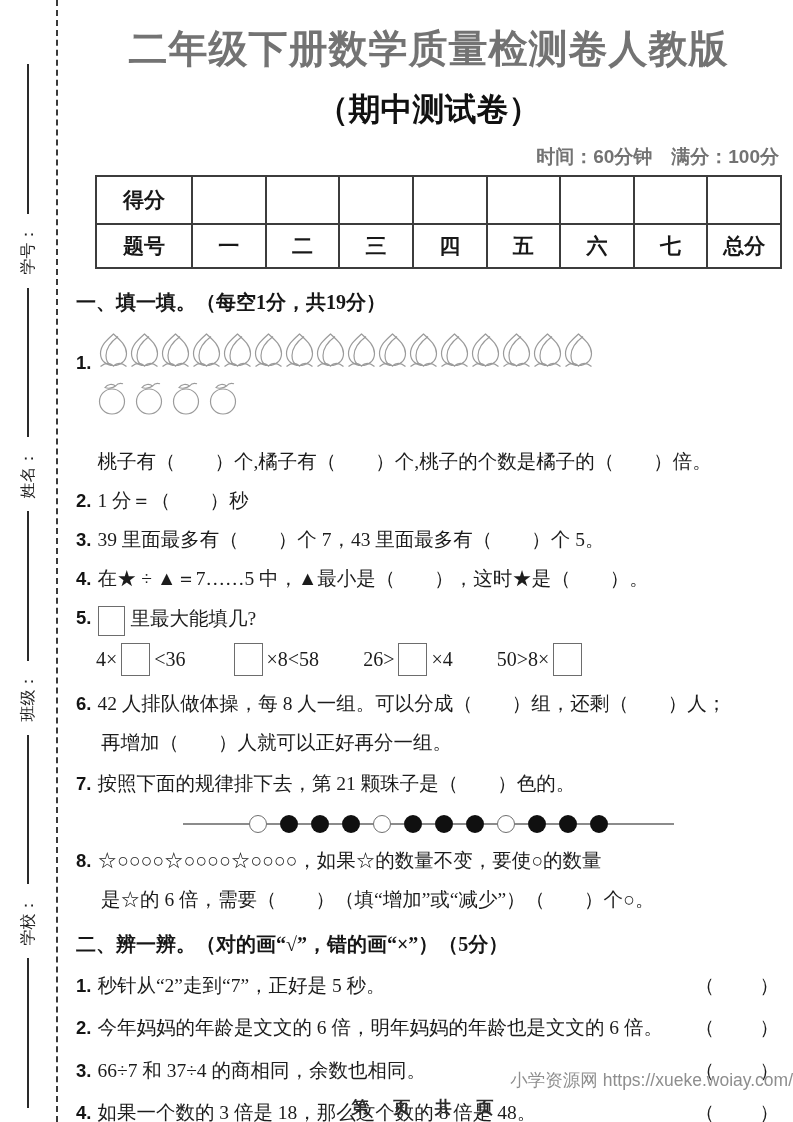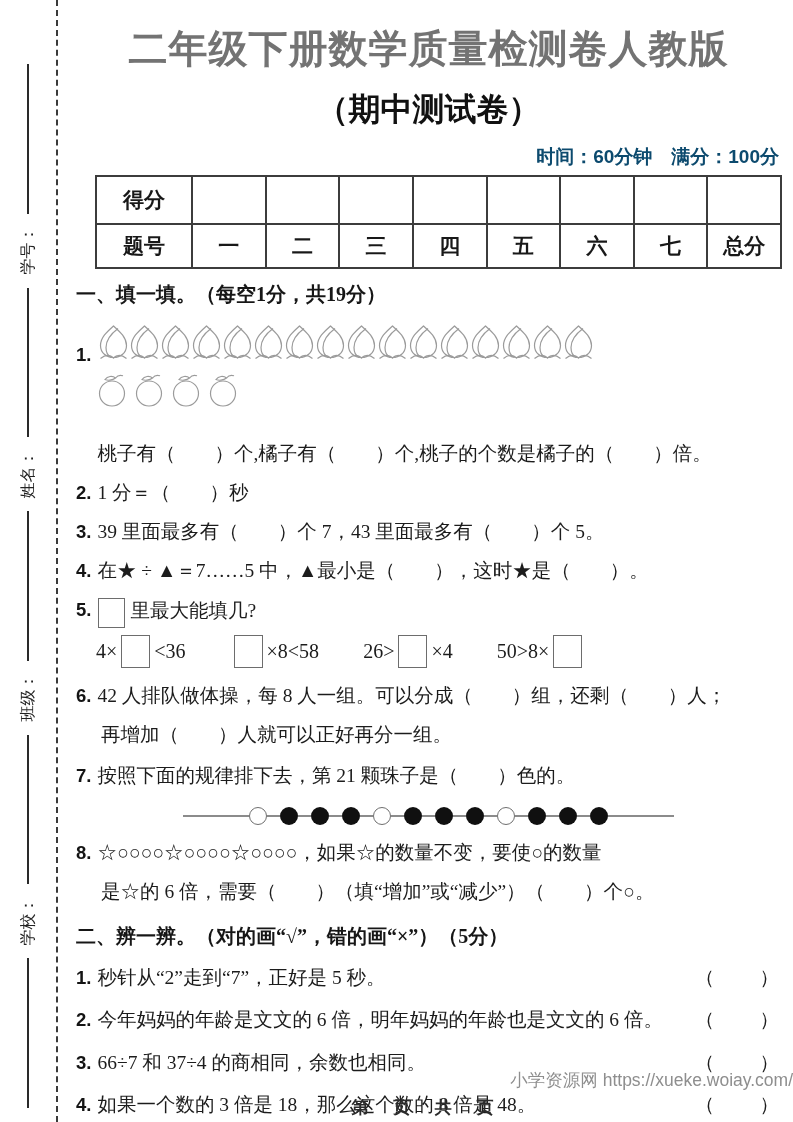--- a/index.html
+++ b/index.html
@@ -11,29 +11,29 @@
   .seal-line{width:1.5px;background:#2a2a2a;flex:1 1 auto;min-height:40px;}
   .seal-label{height:74px;display:flex;align-items:center;justify-content:center;flex:0 0 auto;}
   .seal-label span{display:block;transform:rotate(-90deg);white-space:nowrap;font-size:16px;color:#222;}
   
   .content{position:absolute;left:62px;top:0;width:731px;height:100%;padding:0 12px 0 14px;box-sizing:border-box;}
   .title{margin:22px 0 0 0;text-align:center;font-family:"Liberation Sans","DejaVu Sans",sans-serif;
          font-weight:800;font-size:39px;letter-spacing:1px;color:#737373;}
   .subtitle{margin:12px 0 0 0;text-align:center;font-family:"Liberation Sans","DejaVu Sans",sans-serif;
             font-weight:800;font-size:32px;color:#111;}
   .meta{margin-top:12px;text-align:right;font-family:"Liberation Sans","DejaVu Sans",sans-serif;
-        font-weight:600;font-size:19px;color:#0c4a6e;padding-right:2px;}
+        font-weight:600;font-size:19px;color:#737373;padding-right:2px;}
   
   .score-table{border-collapse:collapse;table-layout:fixed;width:687px;margin:5px 0 0 19px;}
   .score-table td{border:2px solid #3c3c3c;text-align:center;font-size:21px;font-weight:700;color:#181818;}
   .score-table tr:first-child td{height:44px;}
   .score-table tr:last-child td{height:40px;}
   .score-table .rowlabel{width:92px;}
   
-  .sec-heading{margin-top:12px;font-size:20px;font-weight:700;color:#161616;}
+  .sec-heading{margin-top:20px;font-size:20px;font-weight:700;color:#161616;}
   .qline{margin-top:11px;font-size:19.5px;line-height:1.45;display:flex;align-items:baseline;}
   .qnum{font-family:"Liberation Sans","DejaVu Sans",sans-serif;font-weight:700;font-size:18.5px;
         margin-right:6px;flex:0 0 auto;color:#141414;}
   .qtext{font-size:19.5px;color:#1c1c1c;}
   .indent{padding-left:25px;text-align:center;}
   .q2right{margin-left:92px;}
   .fruits{flex:1 1 auto;}
   .fruit-row{display:flex;align-items:flex-end;margin-top:2px;}
   .fruit-row .peach{margin-right:-2px;}
   .fruit-row .orange{margin-right:7px;}

